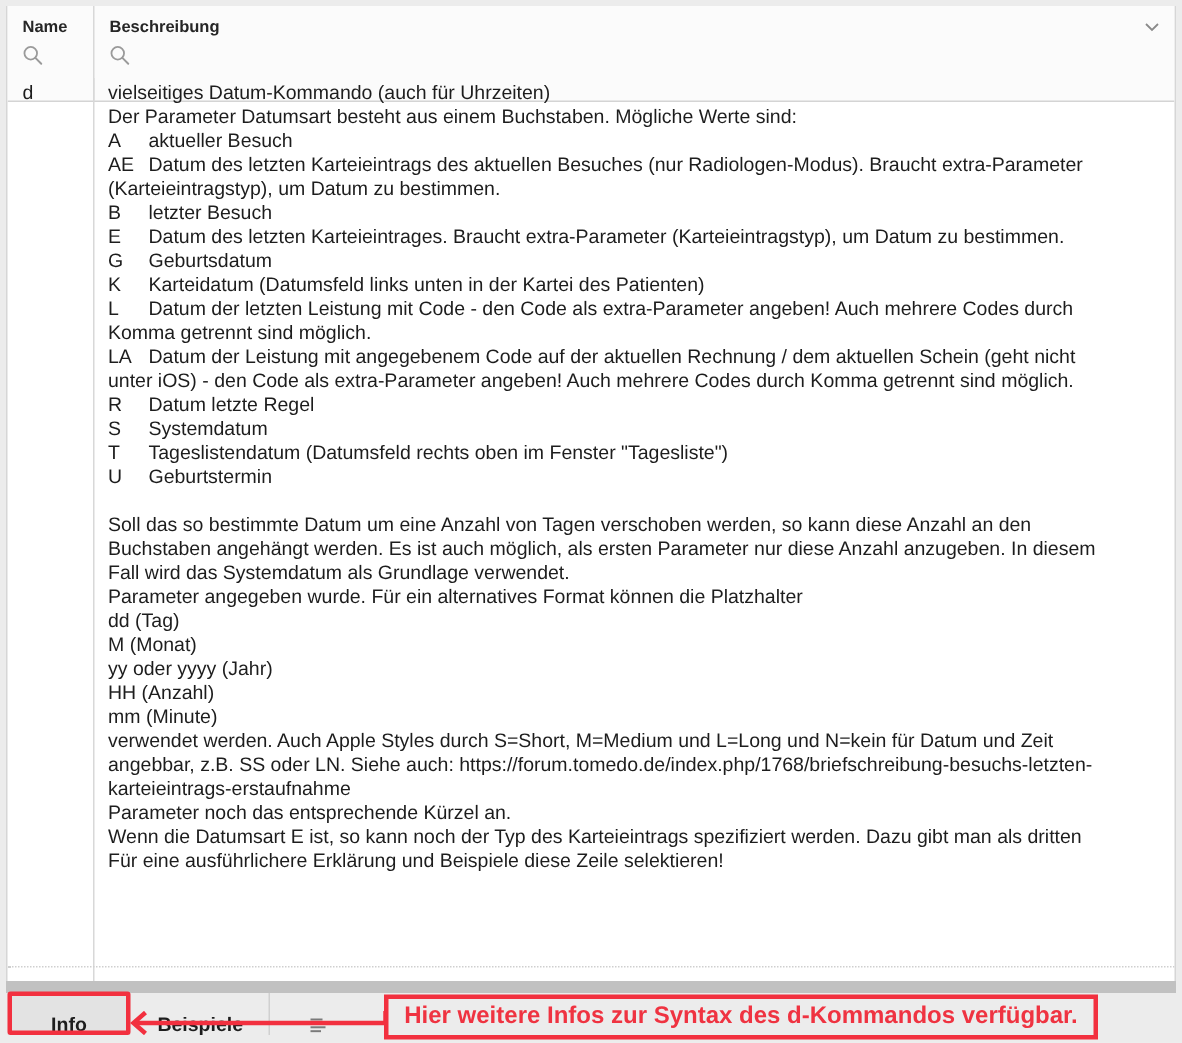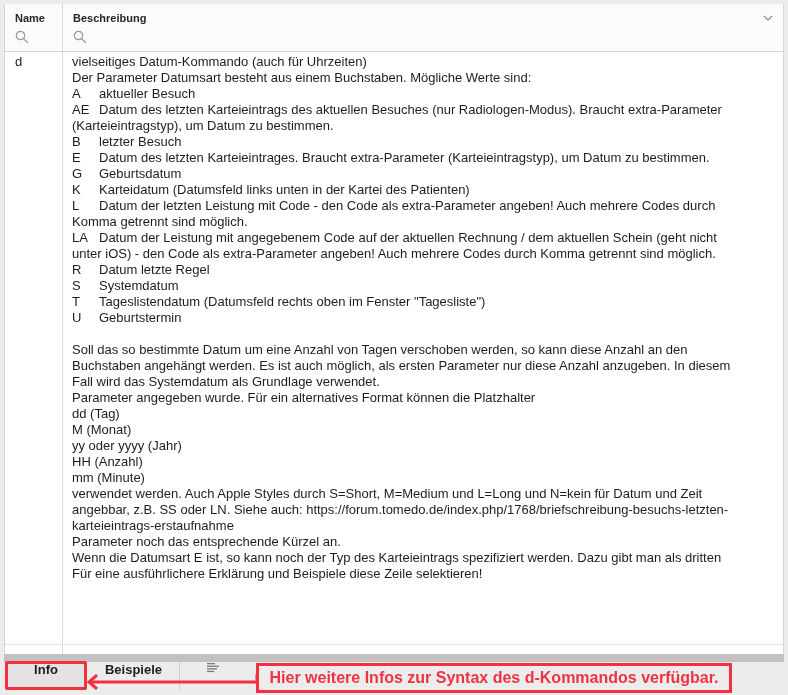--- a/index.html
+++ b/index.html
@@ -14,21 +14,21 @@
       background: #ececec;
     }
     .table {
       position: absolute; left: 4px; top: 4px; width: 780px; height: 650px;
       background: #ffffff;
       border-left: 1px solid #d6d6d6;
       border-right: 1px solid #d6d6d6;
       overflow: hidden;
     }
     .header {
-      position: absolute; left: 0; top: 0; width: 100%; height: 48px;
+      position: absolute; left: 0; top: 0; width: 100%; height: 64px;
       background: #fbfbfb;
       border-bottom: 1px solid #d4d4d4;
     }
     .col-sep {
       position: absolute; top: 0; bottom: 0; left: 57px; width: 1px;
       background: #d8d8d8;
     }
     .hcell {
       position: absolute; top: 0; height: 48px;
     }
@@ -65,21 +65,21 @@
       position: absolute; left: 4px; top: 654px; width: 780px; height: 8px;
       background: #c1c1c1; border-radius: 0;
     }
     .tabbar {
       position: absolute; left: 0; top: 662px; width: 788px; height: 33px;
       background: #ececec;
     }
     .tab {
       position: absolute; top: 0; height: 28px;
       font-size: 13px; font-weight: bold; color: #1d1d1d;
-      display: flex; align-items: flex-start; justify-content: center;
+      display: flex; align-items: flex-end; justify-content: center;
     }
     .tab.info { left: 5px; width: 82px; background: #e3e3e3; }
     .tab.beispiele { left: 88px; width: 92px; border-right: 1px solid #d0d0d0; }
     .tab.text-icon-tab { left: 173px; width: 80px; }
     .align-icon { width: 14px; height: 12px; }
     .highlight-box {
       position: absolute; left: 5px; top: 661px; width: 82px; height: 29px;
       border: 3px solid #f2303f; border-radius: 2px;
     }
     .annotation-arrow {

